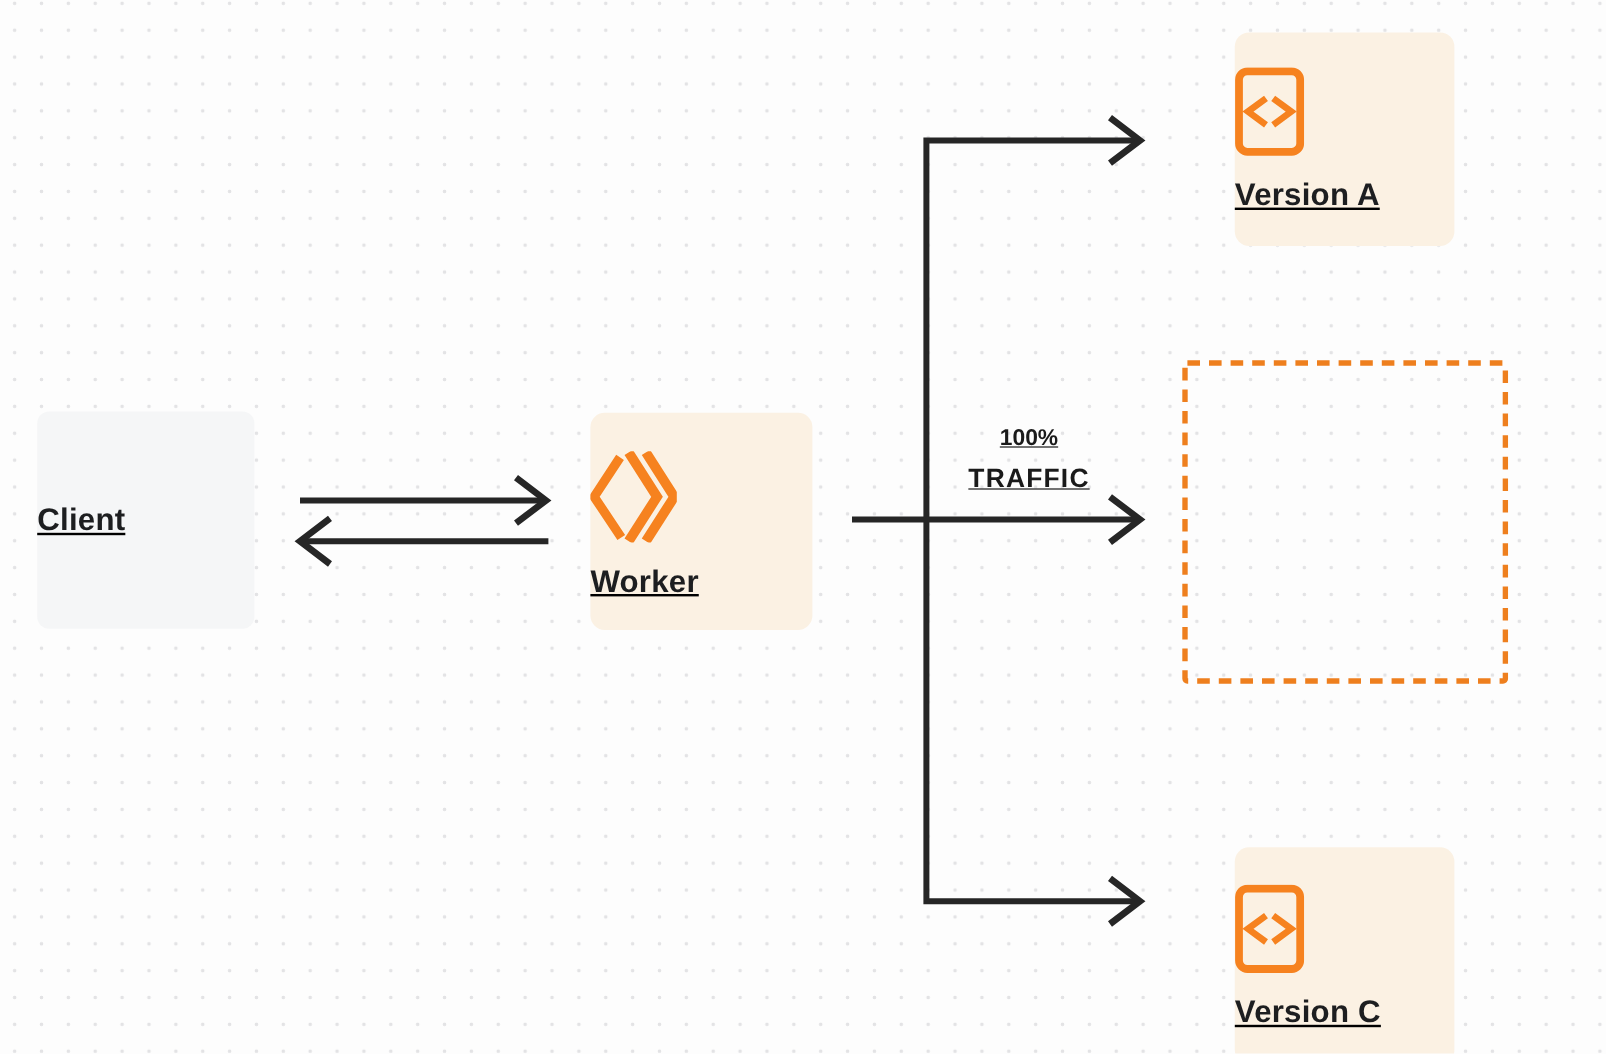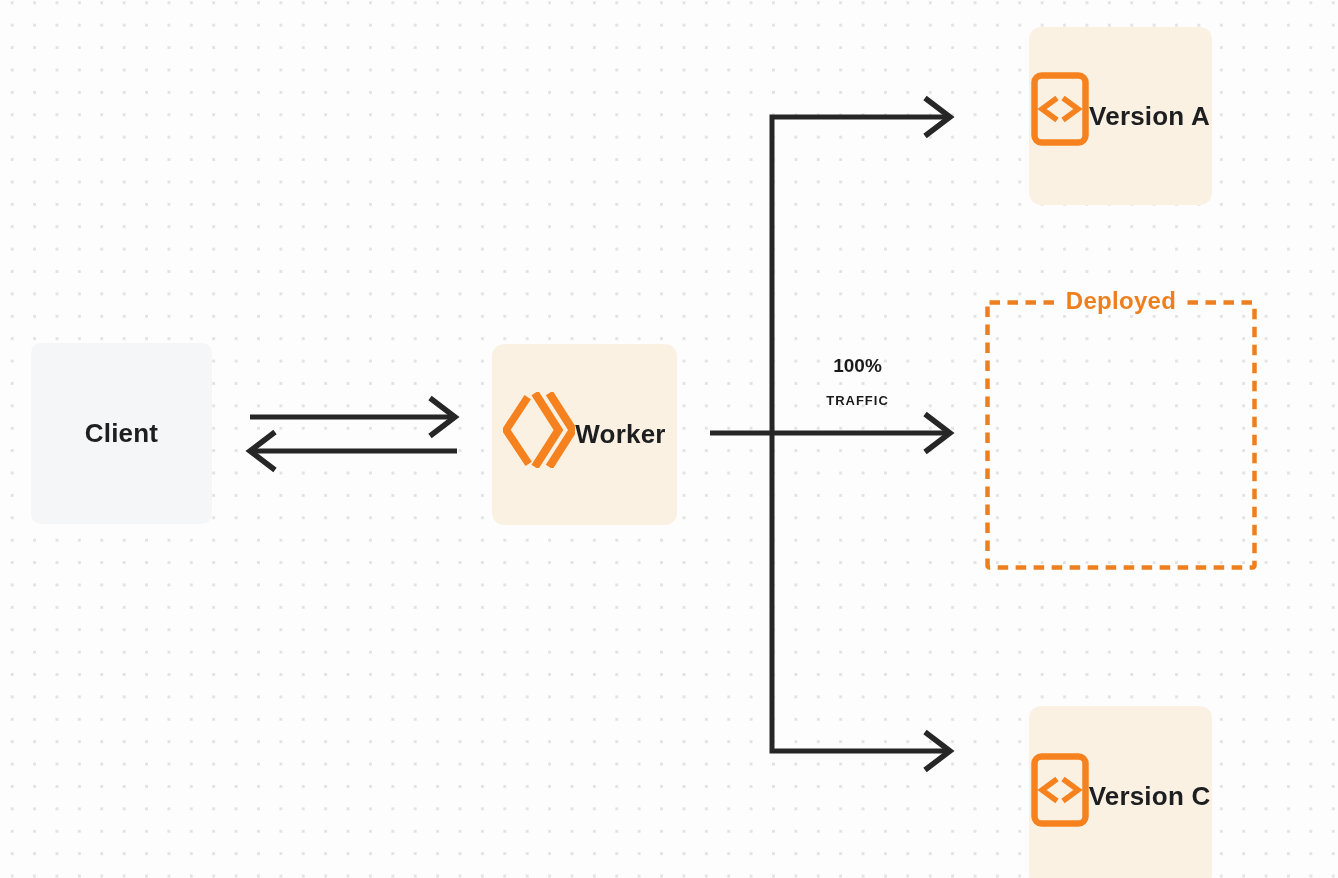--- a/index.html
+++ b/index.html
@@ -20,24 +20,24 @@
   }
   .arrow-layer {
     position: absolute;
     left: 0; top: 0;
     width: 1338px; height: 878px;
     pointer-events: none;
   }
   .node {
     position: absolute;
     display: flex;
-    flex-direction: row;
-    align-items: center;
+    flex-direction: column;
     justify-content: center;
     border-radius: 12px;
+    text-decoration: underline;
   }
   .node-label {
     font-weight: 700;
     font-size: 26px;
     color: #1d1e20;
     letter-spacing: 0.2px;
   }
   .client-node {
     left: 31px; top: 343px;
     width: 181px; height: 181px;
@@ -83,22 +83,23 @@
   }
   .traffic-label {
     position: absolute;
     left: 780px; top: 349px;
     width: 155px;
     text-align: center;
     font-weight: 700;
     font-size: 19px;
     color: #1a1a1a;
     line-height: 33px;
+    text-decoration: underline;
   }
-  .traffic-label .line2 { font-size: 13px; letter-spacing: 1px; }
+  .traffic-label .line2 { font-size: 22px; letter-spacing: 1px; }
   .stroke-orange { stroke: #f6821f; fill: none; }
   .stroke-arrow { stroke: #262626; fill: none; }
 </style>
 </head>
 <body>
 
 <div class="canvas">
 
   <svg class="arrow-layer" viewBox="0 0 1338 878" xmlns="http://www.w3.org/2000/svg">
 
@@ -125,23 +126,20 @@
   </svg>
 
   <div class="traffic-label">
     <span class="line1">100%</span><br>
     <span class="line2">TRAFFIC</span>
   </div>
 
   <svg class="deployed-border" viewBox="0 0 272 270" xmlns="http://www.w3.org/2000/svg">
     <rect x="2.5" y="2.5" width="267" height="265" rx="2" fill="none" stroke="#ee7f1e" stroke-width="4.5" stroke-dasharray="10.5 7.5"></rect>
   </svg>
-  <div class="deployed-label-row">
-    <span class="deployed-label">Deployed</span>
-  </div>
 
   <div class="node client-node">
     <span class="node-label">Client</span>
   </div>
 
   <div class="node worker-node">
     <span class="icon-wrap">
       <svg width="72" height="76" viewBox="0 0 70 74" xmlns="http://www.w3.org/2000/svg">
         <polyline class="stroke-orange" points="24,5 3,37 25,70" stroke-width="7.5"></polyline>
         <polyline class="stroke-orange" points="31,1 54,37 31,73" stroke-width="8"></polyline>

